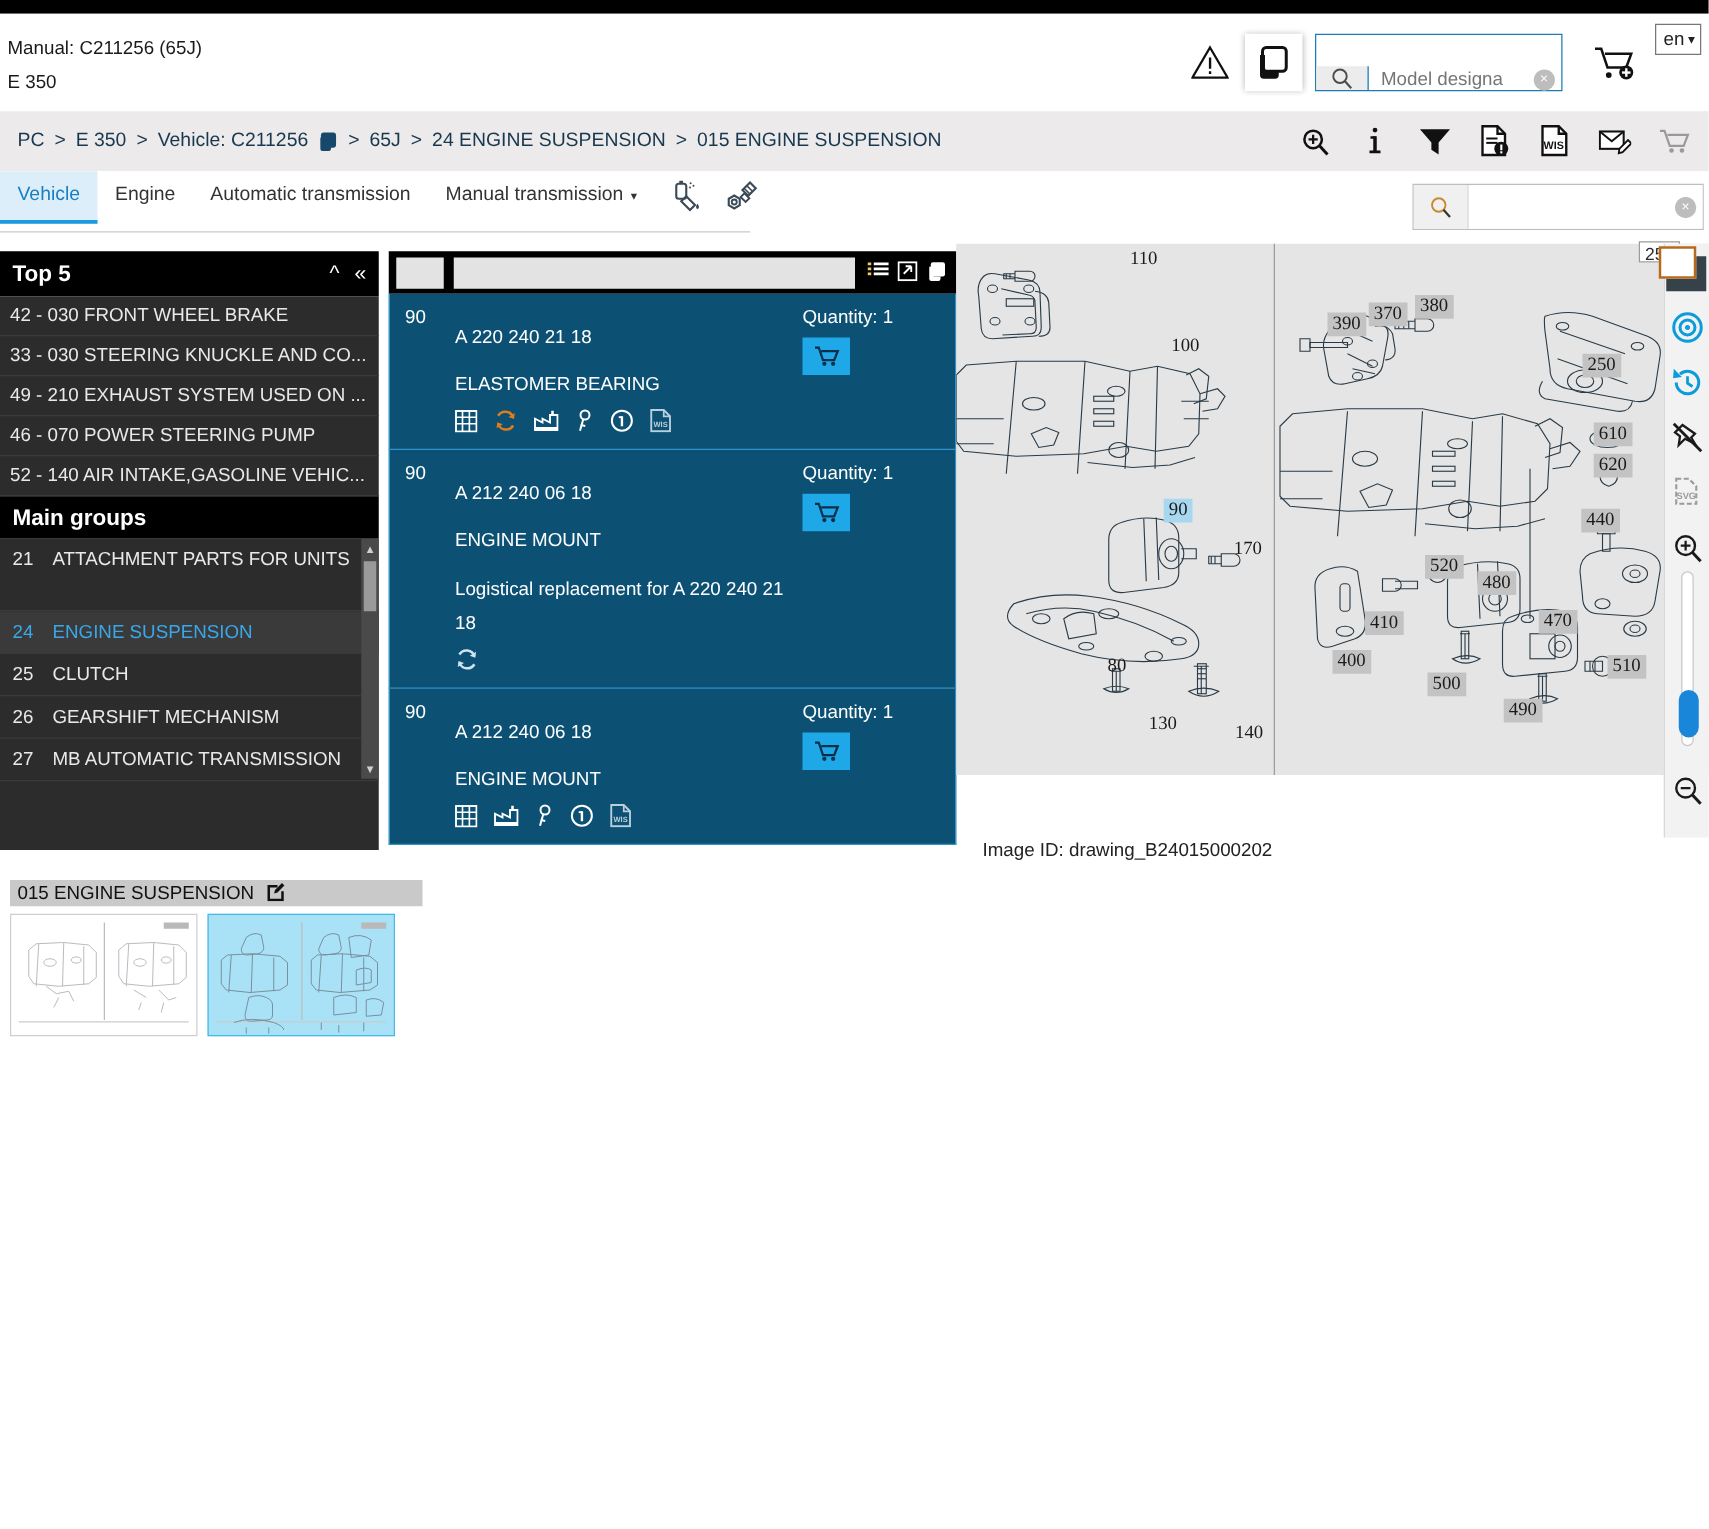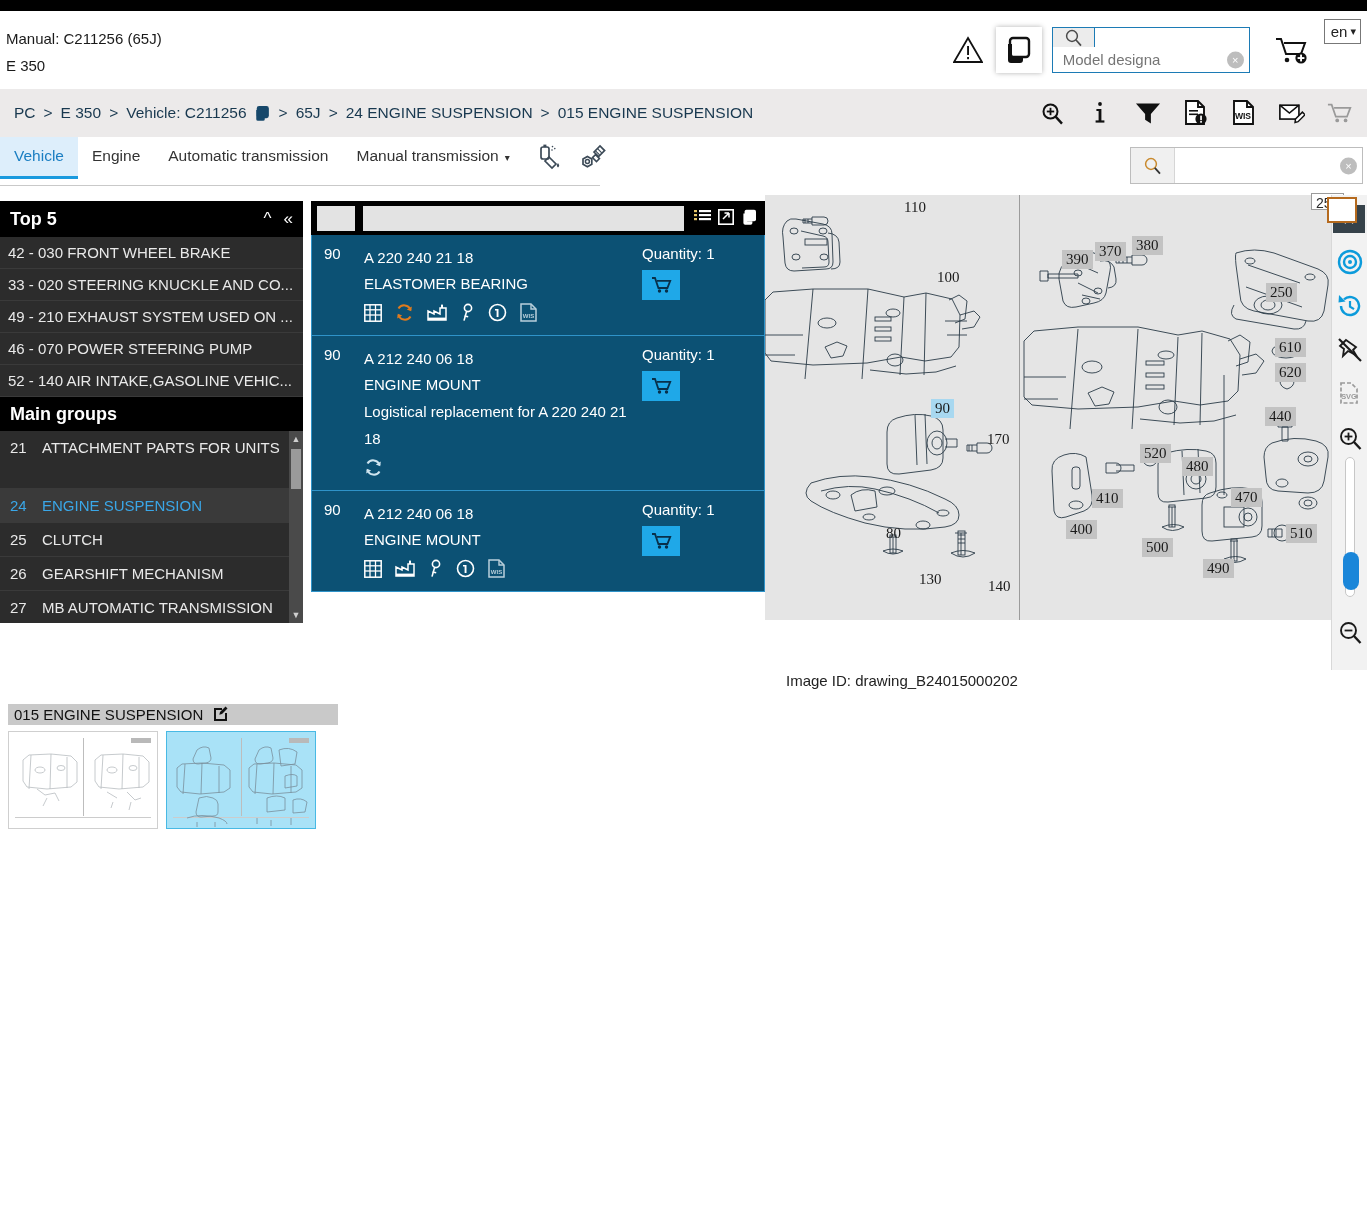--- a/index.html
+++ b/index.html
@@ -18,21 +18,21 @@
   .topstrip { position:absolute; left:0; top:0; width:1367px; height:11px; background:#000; }
 
   
   .header { position:absolute; left:0; top:11px; width:1367px; height:78px; background:#fff; }
   .veh-block { position:absolute; left:6px; top:14px; line-height:27px; }
   .veh-line { font-size:15px; color:#1a1a1a; }
 
   .hdr-icons { position:absolute; right:0; top:0; height:78px; display:flex; align-items:center; }
   .warn-ico { width:40px; height:40px; display:flex; align-items:center; justify-content:center; }
   .copy-btn { width:46px; height:46px; background:#fff; box-shadow:0 0 5px rgba(0,0,0,.30); display:flex; align-items:center; justify-content:center; margin-left:8px; }
-  .searchbox { display:flex; align-items:flex-start; height:46px; width:198px; border:1px solid #1c7bb5; margin-left:10px; background:#fff;flex-direction:column; }
+  .searchbox { display:flex; align-items:flex-end; height:46px; width:198px; border:1px solid #1c7bb5; margin-left:10px; background:#fff; }
   .searchbox .mag { width:42px; background:#ececec; display:flex; align-items:center; justify-content:center; border-right:1px solid #1c7bb5; }
   .searchbox .fieldwrap { flex:1; position:relative; display:flex; align-items:center; }
   .searchbox input { border:0; outline:0; width:100%; height:100%; padding:0 24px 0 10px;
      font-family:"Liberation Sans", sans-serif; font-size:15px; color:#888; background:transparent; }
   .clear-x { position:absolute; right:5px; top:50%; transform:translateY(-50%); width:17px; height:17px;
      border-radius:50%; background:#bdbdbd; color:#fff; font-size:11px; line-height:17px; text-align:center; }
   .cart-ico { width:54px; height:46px; display:flex; align-items:center; justify-content:center; margin-left:16px; }
   .lang-sel { margin-left:4px; margin-right:6px; border:1px solid #777; background:#fff; height:25px;
      padding:0 4px 0 6px; font-size:15px; font-family:"Liberation Sans", sans-serif;
      display:flex; align-items:center; align-self:flex-start; margin-top:8px; }
@@ -60,41 +60,41 @@
   .tabsearch input { border:0; outline:0; width:100%; height:100%; padding:0 26px 0 8px; font-family:"Liberation Sans", sans-serif; font-size:14px; }
 
   
   .sidebar { position:absolute; left:0; top:201px; width:303px; }
   .side-hd { background:#000; color:#fff; height:36px; display:flex; align-items:center; padding:0 10px; }
   .side-hd .t { font-size:18px; font-weight:bold; flex:1; }
   .side-hd .a { font-size:17px; margin-left:12px; color:#fff; }
   .top5 { background:#2c2c2c; }
   .top5 .row { height:32px; line-height:32px; color:#e9e9e9; font-size:15px; padding:0 8px; border-bottom:1px solid #3a3a3a; white-space:nowrap; overflow:hidden; text-overflow:ellipsis; }
   .mg-hd { background:#000; color:#fff; height:34px; display:flex; align-items:center; padding:0 10px; font-size:18px; font-weight:bold; }
-  .mglist { background:#2c2c2c; position:relative; height:192px; overflow:hidden; }
+  .mglist { background:#2c2c2c; position:relative; height:249px; overflow:hidden; }
   .mg { color:#e9e9e9; font-size:15px; padding:8px 8px 8px 10px; border-bottom:1px solid #3a3a3a; display:flex; }
   .mg .num { width:32px; flex:none; }
   .mg.tall { height:58px; }
   .mg.sel { background:#3a3a3a; color:#3aa7e8; }
   .mg.sel .num { color:#3aa7e8; }
   .mg-scroll { position:absolute; right:0; top:0; width:14px; height:192px; background:#4a4a4a; }
   .mg-scroll .thumb { position:absolute; left:2px; top:18px; width:10px; height:40px; background:#9a9a9a; }
   .mg-scroll .ar { position:absolute; left:0; width:14px; height:16px; color:#cfcfcf; font-size:9px; text-align:center; line-height:16px; }
 
   
   .parts { position:absolute; left:311px; top:201px; width:454px; }
   .parts-hd { height:34px; background:#000; display:flex; align-items:center; padding:0 6px; }
   .parts-hd .pbox { width:38px; height:25px; background:#e3e3e3; }
   .parts-hd .pbar { flex:1; height:25px; background:#e3e3e3; margin-left:8px; }
   .parts-hd .ph-icons { display:flex; align-items:center; gap:7px; margin-left:10px; }
   .part { background:#0c5174; border:1px solid #2f93c9; border-top:none; color:#fff; padding:10px 12px 10px 12px; display:flex; }
   .part:first-of-type { border-top:1px solid #2f93c9; }
   .part .pos { width:40px; flex:none; font-size:15px; }
   .part .body { flex:1; }
-  .part .ln { font-size:15px; line-height:26px; }
+  .part .ln { font-size:15px; line-height:26px;margin-top:12px; }
   .part .icons { display:flex; align-items:center; gap:13px; margin-top:6px; }
   .part .right { width:110px; flex:none; text-align:left; }
   .part .qty { font-size:15px; }
   .part .cartbtn { margin-top:8px; width:38px; height:30px; background:#1fa8e8; display:flex; align-items:center; justify-content:center; }
 
   
   .drawing { position:absolute; left:765px; top:195px; width:602px; height:425px; background:#e5e5e5; }
   .dw-split { position:absolute; left:254px; top:0; width:1px; height:425px; background:#9b9b9b; }
   .imgid { position:absolute; left:786px; top:672px; font-size:15px; color:#222; }
 
@@ -309,21 +309,21 @@
 <div class="sidebar">
 
   <div class="side-hd">
     <span class="t">Top 5</span>
     <span class="a">^</span>
     <span class="a">«</span>
   </div>
 
   <div class="top5">
     <div class="row">42 - 030 FRONT WHEEL BRAKE</div>
-    <div class="row">33 - 020 STEERING KNUCKLE AND CO...</div>
+    <div class="row">33 - 030 STEERING KNUCKLE AND CO...</div>
     <div class="row">49 - 210 EXHAUST SYSTEM USED ON ...</div>
     <div class="row">46 - 070 POWER STEERING PUMP</div>
     <div class="row">52 - 140 AIR INTAKE,GASOLINE VEHIC...</div>
   </div>
 
   <div class="mg-hd">
     <span>Main groups</span>
   </div>
 
   <div class="mglist">

